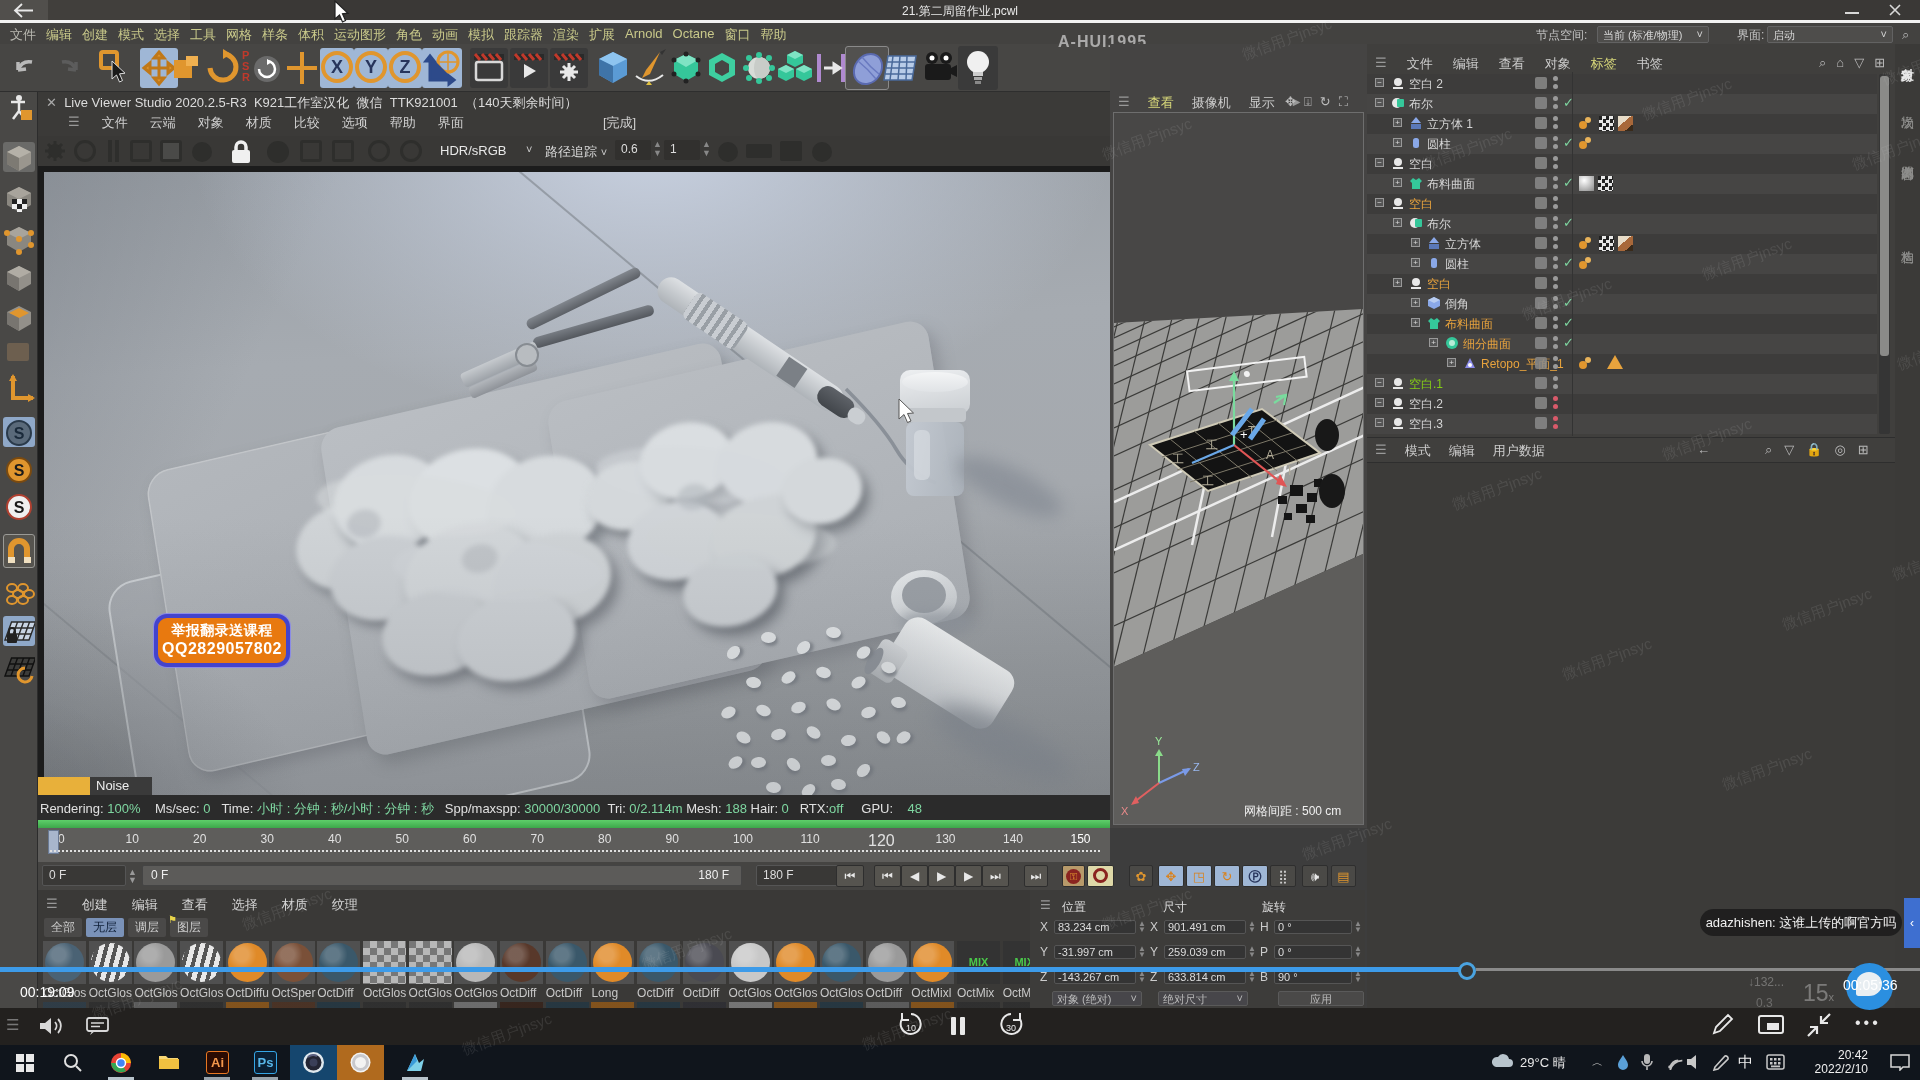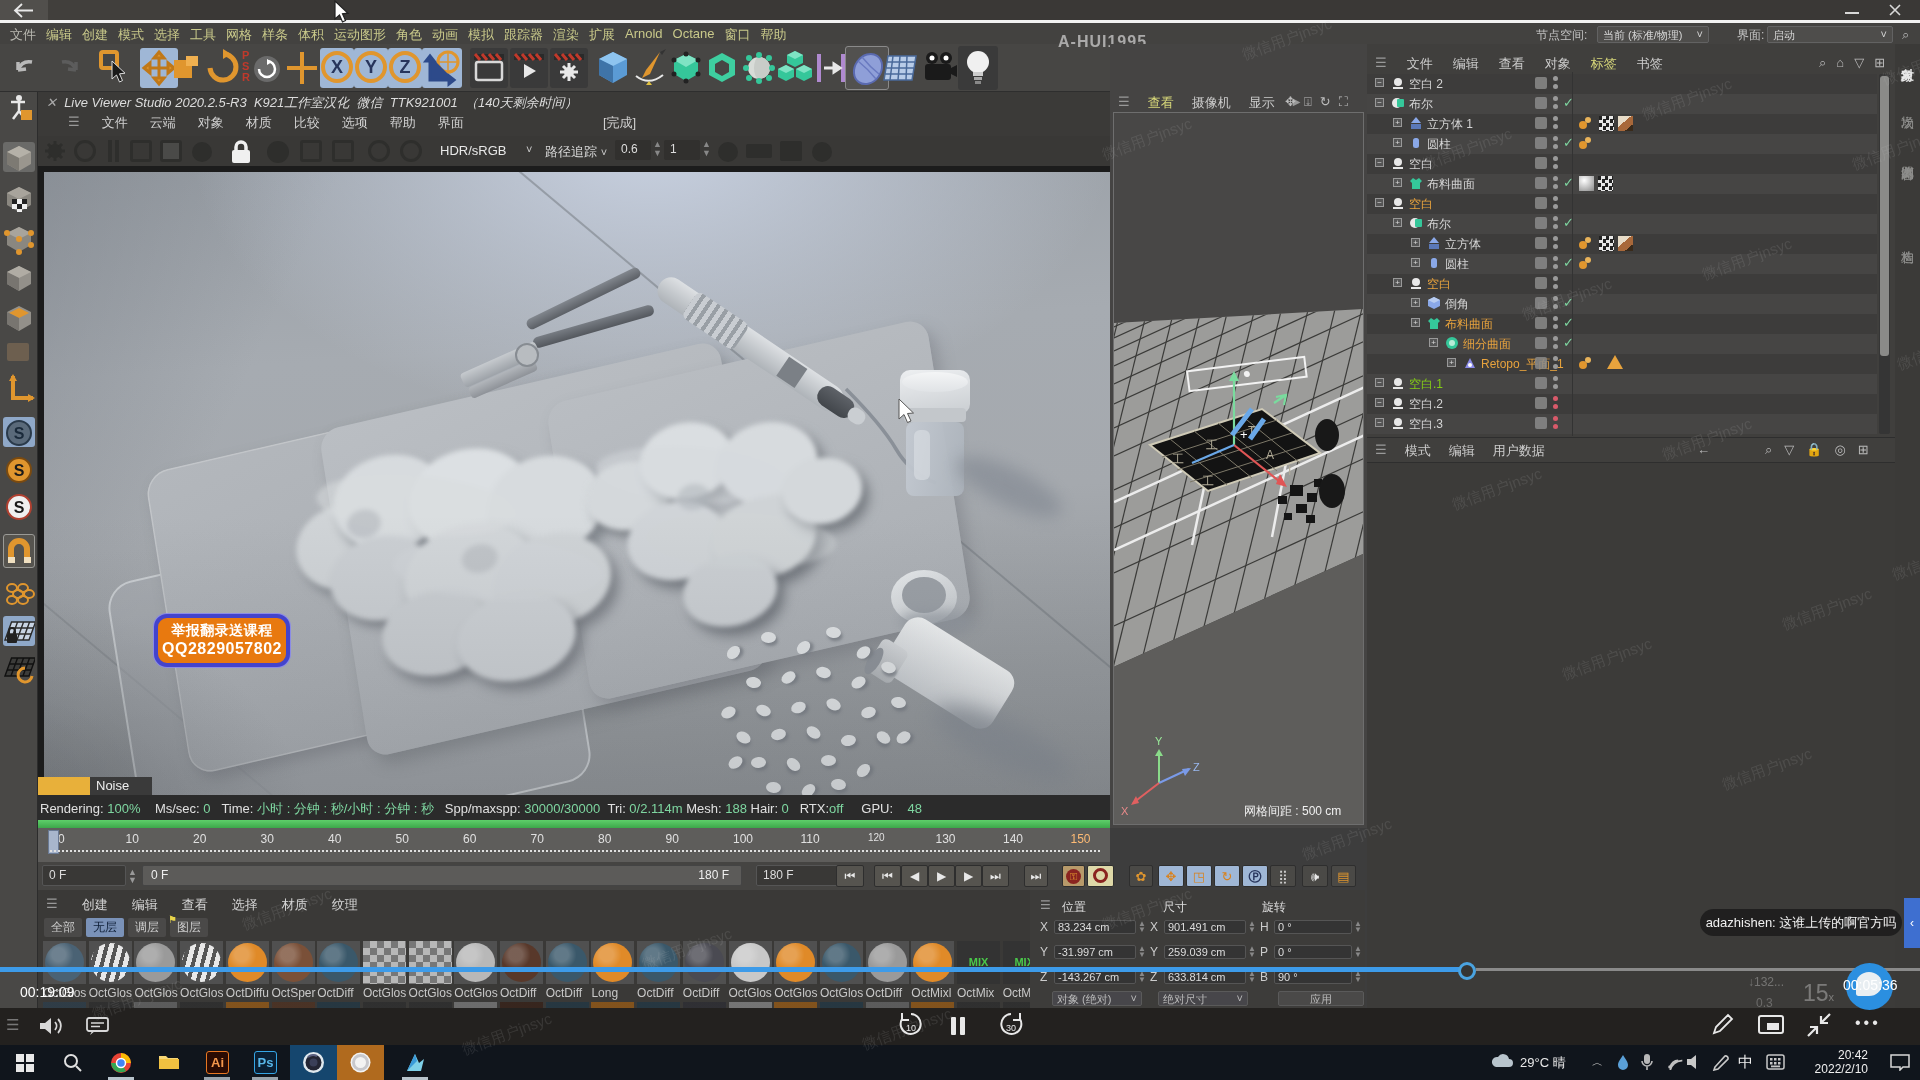--- a/index.html
+++ b/index.html
@@ -16,21 +16,21 @@
 #menubar { left:0; top:23px; width:1920px; height:21px; background:#434240; }
 .menuitems { display:flex; color:#c9c98a; font-size:13px; padding-top:3px; }
 
 #toolbar { left:0; top:44px; width:1920px; height:48px; background:#474644; border-bottom:1px solid #2e2e2e; }
 .tbico { position:absolute; top:4px; width:38px; height:40px; border-radius:3px; }
 
 #sidebar { left:0; top:92px; width:38px; height:916px; background:#494846; border-right:1px solid #2c2c2c; }
 .sbico { position:absolute; left:3px; width:32px; height:30px; }
 
 #lv { left:38px; top:92px; width:1072px; height:74px; background:#3b3a38; }
-#lvrow1 { left:8px; top:2px; color:#dcdcdc; font-size:13px;font-style:italic; }
+#lvrow1 { left:8px; top:2px; color:#dcdcdc; font-size:13px; }
 #lvrow2 { left:30px; top:22px; color:#d0d0d0; font-size:13px; display:flex; gap:22px; }
 #lvrow3 { left:0; top:44px; width:1072px; height:30px; background:#393836; }
 
 #vpframe { left:38px; top:166px; width:1072px; height:629px; background:#1c1c1c; }
 #vp { position:absolute; left:6px; top:6px; width:1066px; height:623px; overflow:hidden;
   background:
    radial-gradient(ellipse 680px 430px at 57% -6%, #c9d2e2 0%, rgba(199,208,224,0) 68%),
    radial-gradient(ellipse 500px 300px at -8% 110%, rgba(110,113,117,0.55) 0%, rgba(110,113,117,0) 55%),
    linear-gradient(115deg, rgba(118,123,130,0.45) 0%, rgba(118,123,130,0) 22%),
    linear-gradient(176deg, #9aa0a7 0%, #a6abb1 30%, #a5a9ae 55%, #979b9f 80%, #8e9296 100%);
@@ -62,20 +62,21 @@
 </head>
 <body>
 <div id="stage">
 
 <div class="abs" id="titlebar"></div>
 <div class="abs" id="backbtn"></div>
 <div class="abs" style="left:48px;top:0;width:142px;height:20px;background:#413f3c"></div>
 <svg class="abs" style="left:12px;top:3px" width="22" height="15">
       <path d="M10 1 L3 7.5 L10 14 M3 7.5 H21" stroke="#e8e8e8" stroke-width="1.8" fill="none"></path>
     </svg>
+<div class="abs txt" id="title">21.第二周留作业.pcwl</div>
 <div class="abs" style="left:1845px;top:12px;width:14px;height:2px;background:#d8d8d8"></div>
 <svg class="abs" style="left:1888px;top:3px" width="14" height="14">
       <path d="M2 2 L12 12 M12 2 L2 12" stroke="#d8d8d8" stroke-width="1.6"></path>
     </svg>
 <div class="abs" id="whiteline"></div>
 
 <div class="abs" id="menubar">
  <div class="menuitems" style="padding-left:10px; gap:10px">
   <span style="color:#b8b8b0">文件</span>
         <span>编辑</span>
@@ -651,24 +652,24 @@
         <div class="abs txt" style="left:155px;top:4px;color:#e0e0e0;font-size:12px">20</div>
         <div class="abs txt" style="left:222.5px;top:4px;color:#e0e0e0;font-size:12px">30</div>
         <div class="abs txt" style="left:290px;top:4px;color:#e0e0e0;font-size:12px">40</div>
         <div class="abs txt" style="left:357.5px;top:4px;color:#e0e0e0;font-size:12px">50</div>
         <div class="abs txt" style="left:425px;top:4px;color:#e0e0e0;font-size:12px">60</div>
         <div class="abs txt" style="left:492.5px;top:4px;color:#e0e0e0;font-size:12px">70</div>
         <div class="abs txt" style="left:560px;top:4px;color:#e0e0e0;font-size:12px">80</div>
         <div class="abs txt" style="left:627.5px;top:4px;color:#e0e0e0;font-size:12px">90</div>
         <div class="abs txt" style="left:695px;top:4px;color:#e0e0e0;font-size:12px">100</div>
         <div class="abs txt" style="left:762.5px;top:4px;color:#e0e0e0;font-size:12px">110</div>
-        <div class="abs txt" style="left:830px;top:4px;color:#e0e0e0;font-size:10px">120</div>
+        <div class="abs txt" style="left:830px;top:4px;color:#e0e0e0;font-size:16px">120</div>
         <div class="abs txt" style="left:897.5px;top:4px;color:#e0e0e0;font-size:12px">130</div>
         <div class="abs txt" style="left:965px;top:4px;color:#e0e0e0;font-size:12px">140</div>
-        <div class="abs txt" style="left:1032.5px;top:4px;color:#fdba74;font-size:12px">150</div>
+        <div class="abs txt" style="left:1032.5px;top:4px;color:#ffffff;font-size:12px">150</div>
       </div>
  <div class="abs" style="left:10px;top:2px;width:11px;height:24px;background:#a8b6cc;border:1px solid #6a7a94"></div>
  <div class="abs" style="left:12px;top:22px;width:1050px;height:0;border-top:2px dotted #e0e0e0"></div>
 </div>
 <div class="abs" id="transport">
  <div class="abs" style="left:4px;top:3px;width:84px;height:21px;background:#393836;border:1px solid #555;border-radius:2px;color:#ddd;font-size:12px;padding:2px 6px">0 F</div>
  <div class="abs txt" style="left:90px;top:6px;color:#999;font-size:9px;line-height:8px">▲<br>▼</div>
  <div class="abs" style="left:104px;top:3px;width:600px;height:21px;background:#5c5b59;border:1px solid #444;border-radius:2px;color:#eee;font-size:12px;padding:2px 8px">0 F<span style="float:right;margin-right:4px">180 F</span></div>
  <div class="abs" style="left:718px;top:3px;width:84px;height:21px;background:#393836;border:1px solid #555;border-radius:2px;color:#ddd;font-size:12px;padding:2px 6px">180 F</div>
  <div class="abs txt" style="left:804px;top:6px;color:#999;font-size:9px;line-height:8px">▲<br>▼</div>

